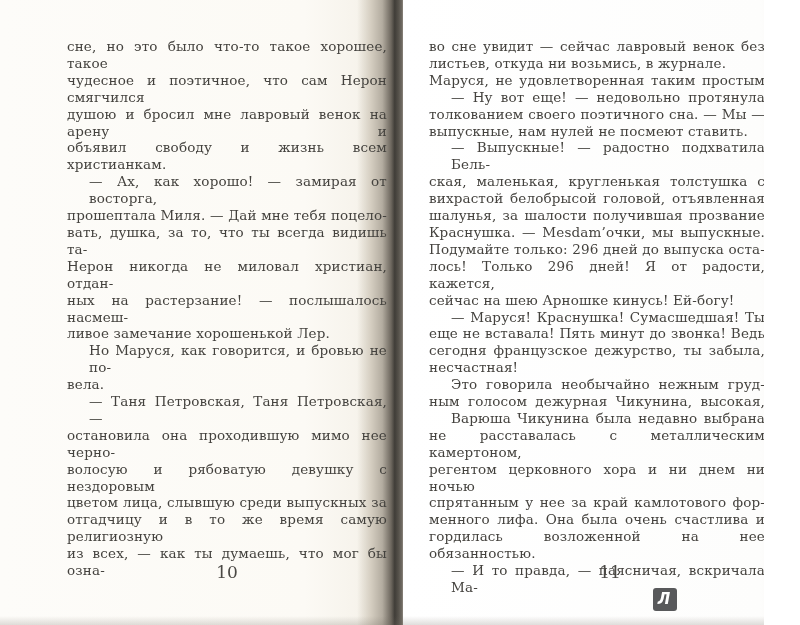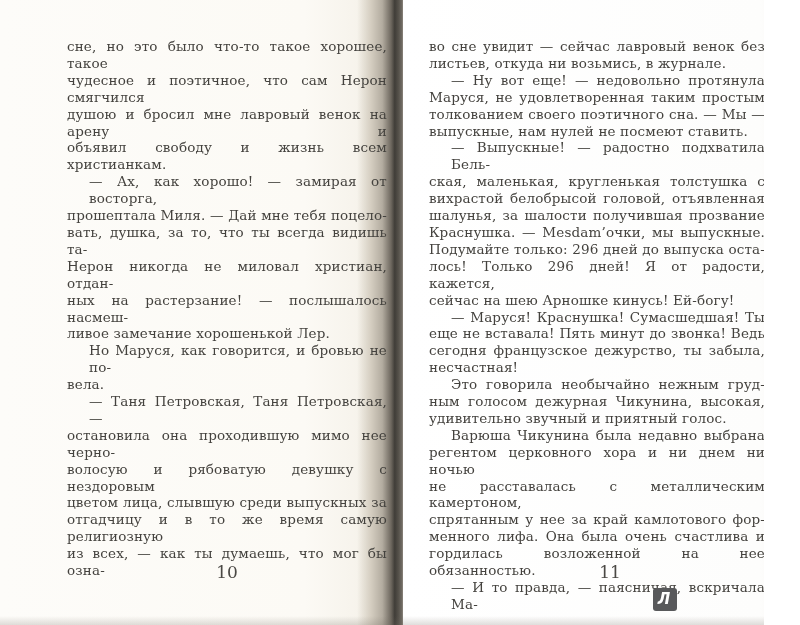--- a/index.html
+++ b/index.html
@@ -82,42 +82,41 @@
       <div class="line">остановила она проходившую мимо нее черно-</div>
       <div class="line">волосую и рябоватую девушку с нездоровым</div>
       <div class="line">цветом лица, слывшую среди выпускных за</div>
       <div class="line">отгадчицу и в то же время самую религиозную</div>
       <div class="line">из всех, — как ты думаешь, что мог бы озна-</div>
     </div>
 
   <div class="textblock textblock-right">
       <div class="line">во сне увидит — сейчас лавровый венок без</div>
       <div class="line end">листьев, откуда ни возьмись, в журнале.</div>
+      <div class="line">Маруся, не удовлетворенная таким простым</div>
       <div class="line indent">— Ну вот еще! — недовольно протянула</div>
-      <div class="line">Маруся, не удовлетворенная таким простым</div>
       <div class="line">толкованием своего поэтичного сна. — Мы —</div>
       <div class="line end">выпускные, нам нулей не посмеют ставить.</div>
       <div class="line indent">— Выпускные! — радостно подхватила Бель-</div>
       <div class="line">ская, маленькая, кругленькая толстушка с</div>
       <div class="line">вихрастой белобрысой головой, отъявленная</div>
       <div class="line">шалунья, за шалости получившая прозвание</div>
       <div class="line">Краснушка. — Mesdam’очки, мы выпускные.</div>
       <div class="line">Подумайте только: 296 дней до выпуска оста-</div>
       <div class="line">лось! Только 296 дней! Я от радости, кажется,</div>
       <div class="line end">сейчас на шею Арношке кинусь! Ей-богу!</div>
       <div class="line indent">— Маруся! Краснушка! Сумасшедшая! Ты</div>
       <div class="line">еще не вставала! Пять минут до звонка! Ведь</div>
       <div class="line">сегодня французское дежурство, ты забыла,</div>
       <div class="line end">несчастная!</div>
       <div class="line indent">Это говорила необычайно нежным груд-</div>
       <div class="line">ным голосом дежурная Чикунина, высокая,</div>
-      <div class="line end">удивительно звучный и приятный голос.</div>
       <div class="line indent">Варюша Чикунина была недавно выбрана</div>
+      <div class="line">не расставалась с металлическим камертоном,</div>
       <div class="line">регентом церковного хора и ни днем ни ночью</div>
-      <div class="line">не расставалась с металлическим камертоном,</div>
       <div class="line">спрятанным у нее за край камлотового фор-</div>
       <div class="line">менного лифа. Она была очень счастлива и</div>
       <div class="line end">гордилась возложенной на нее обязанностью.</div>
       <div class="line indent">— И то правда, — паясничая, вскричала Ма-</div>
     </div>
 
   <div class="pagenum pagenum-left">10</div>
 
   <div class="pagenum pagenum-right">11</div>
 

